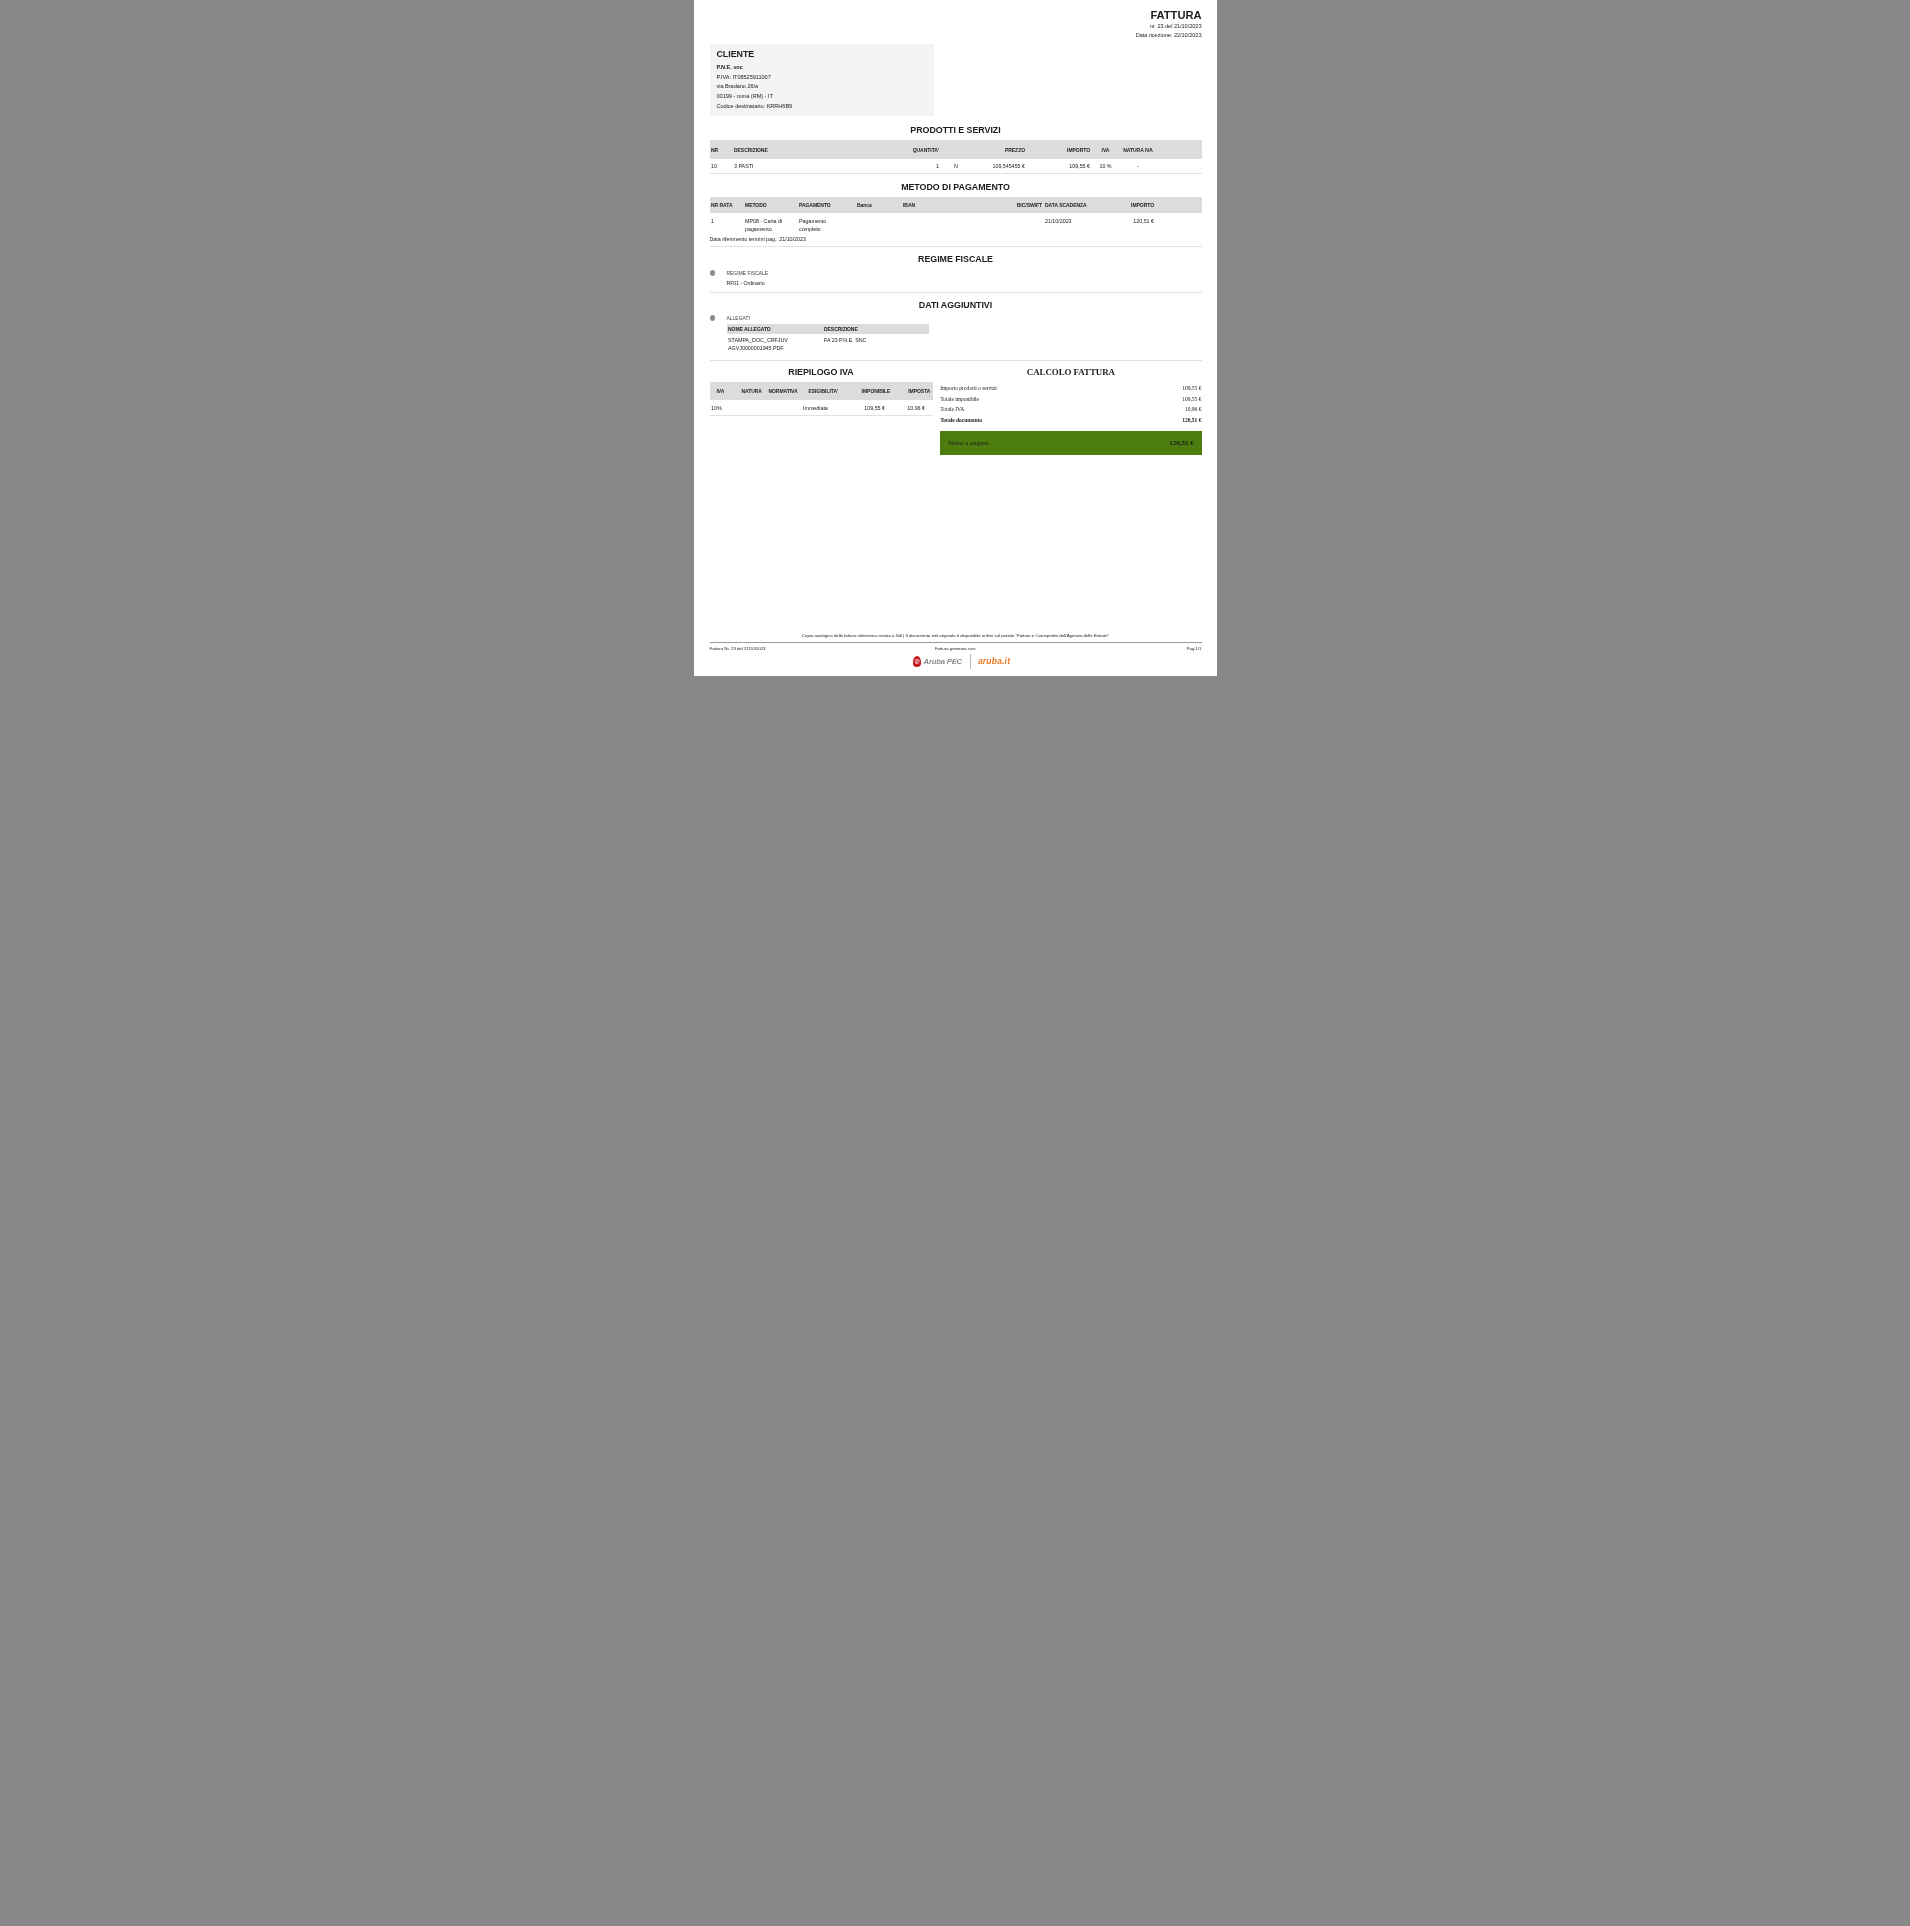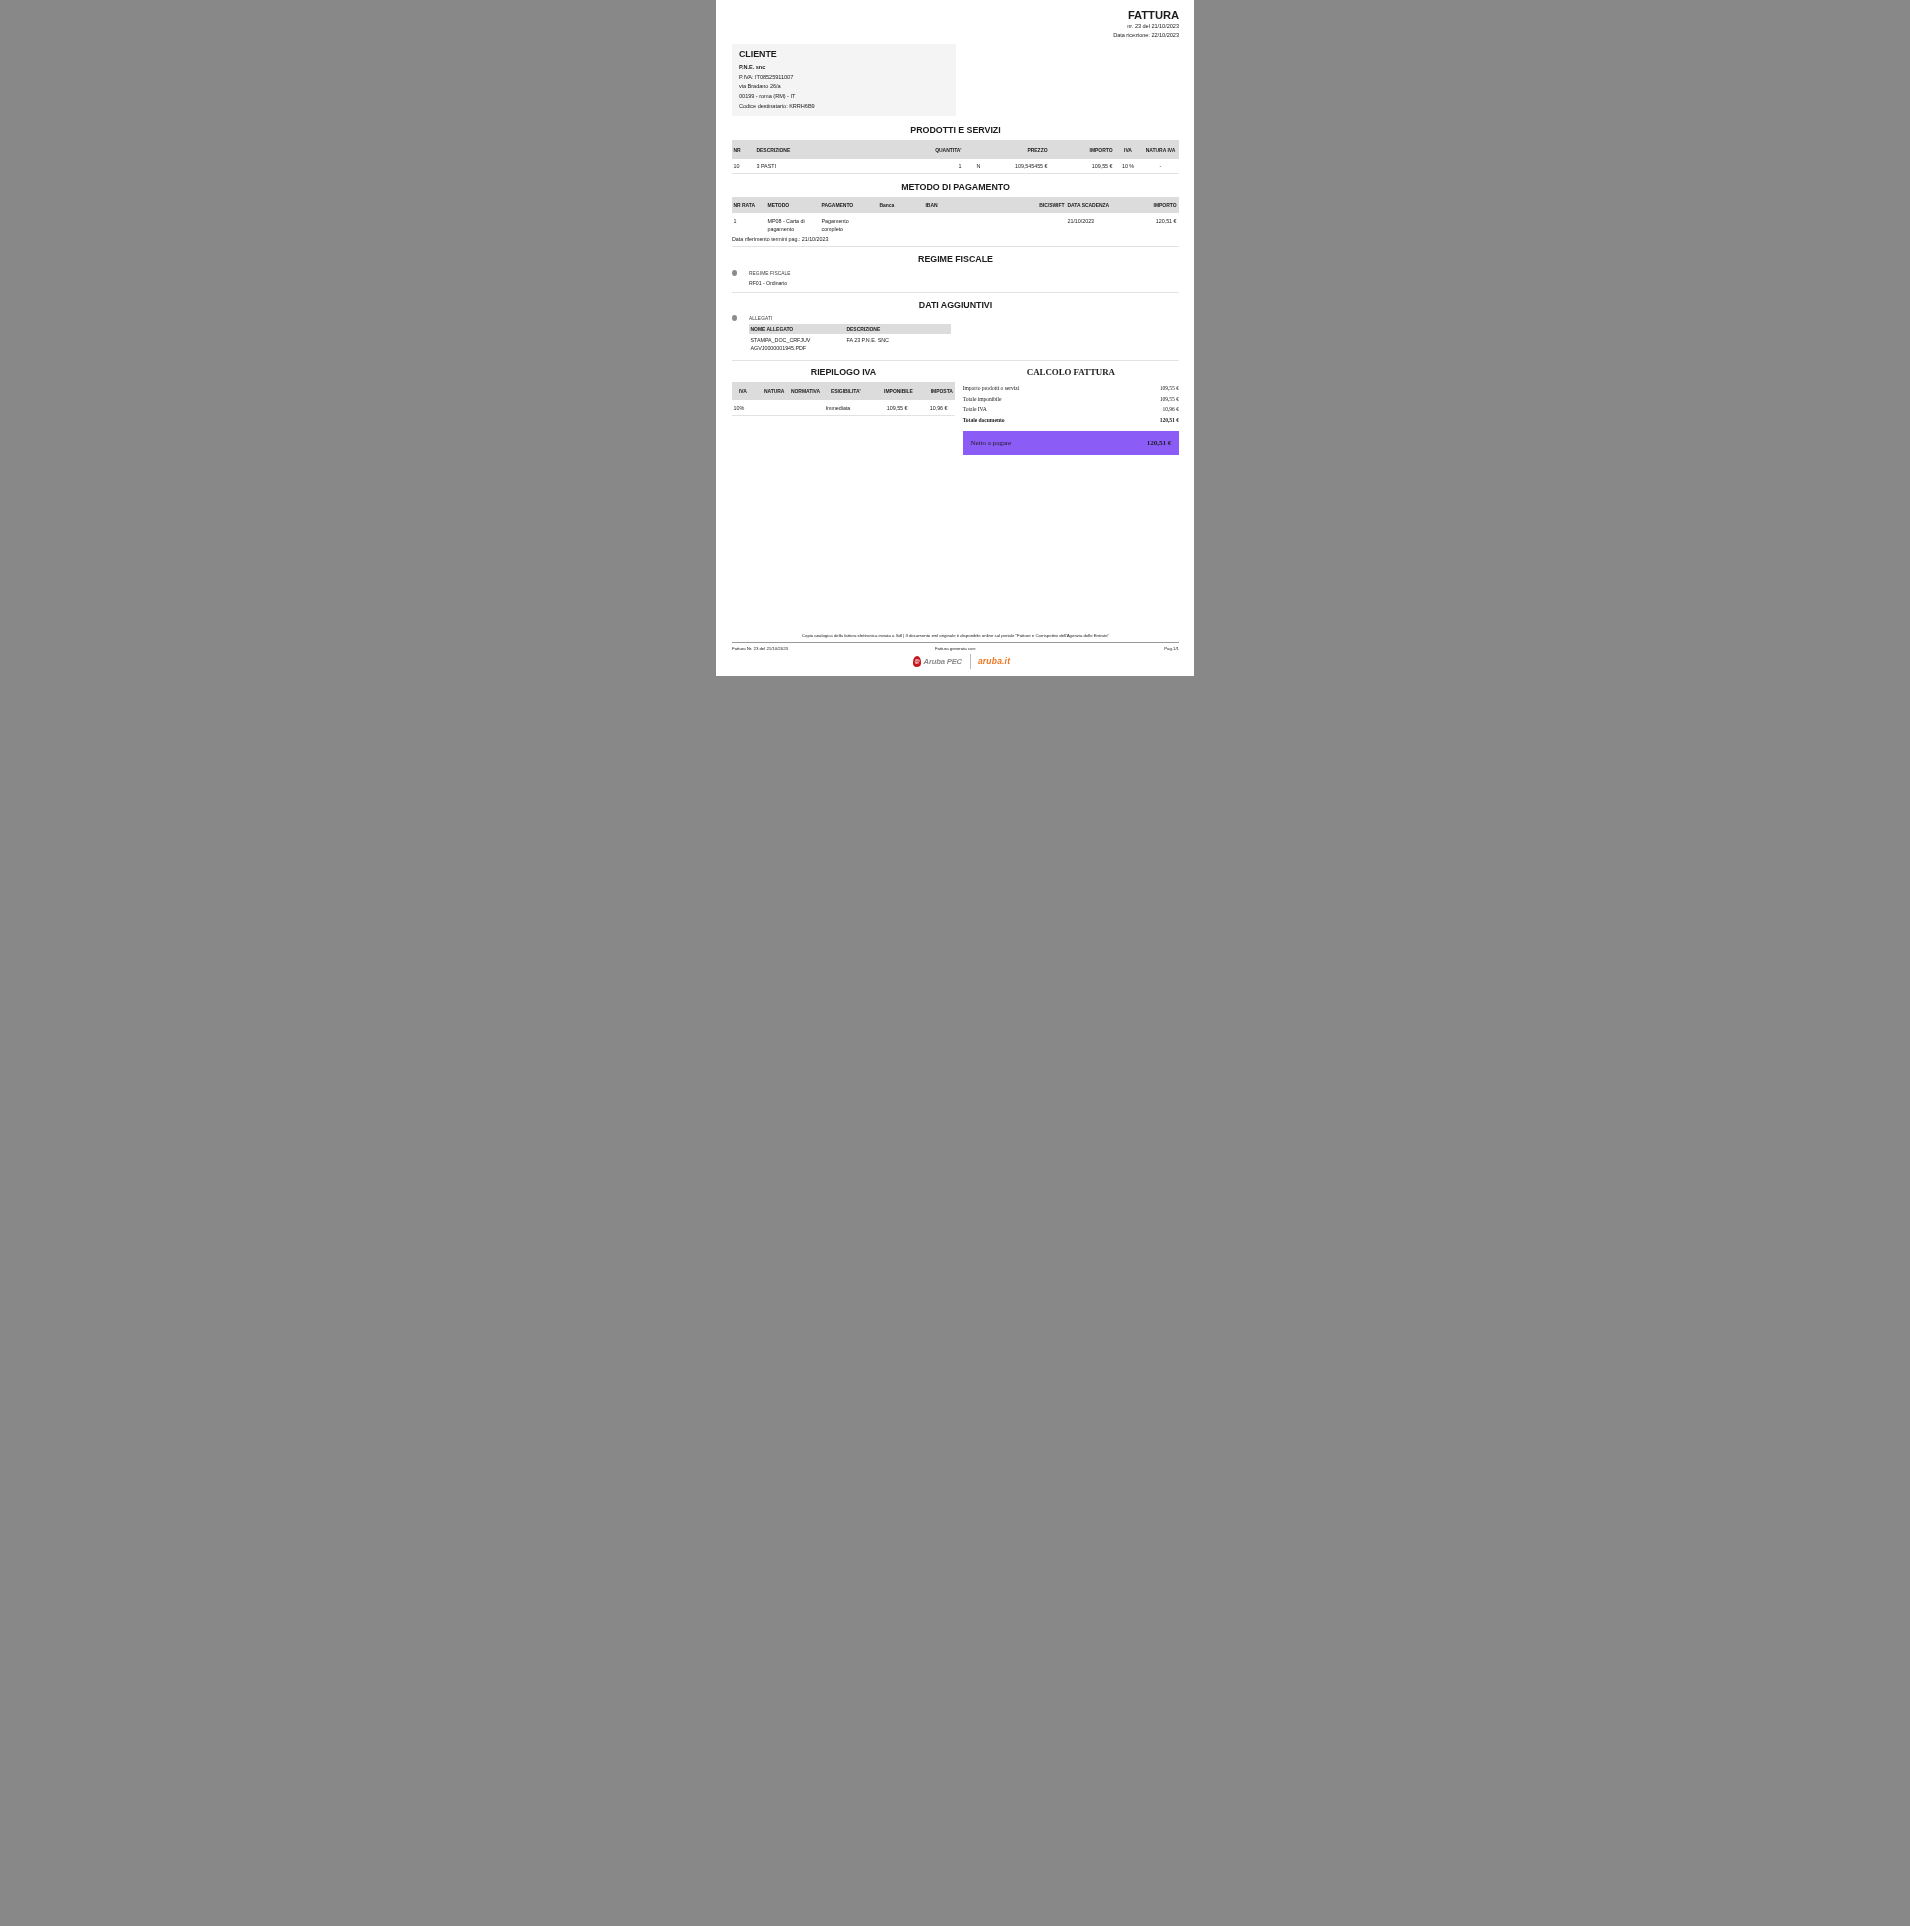--- a/index.html
+++ b/index.html
@@ -1,18 +1,18 @@
 <!DOCTYPE html>
 <html style="font-size:6.2px"><head>
 <meta charset="utf-8">
 <style>
   html,body{margin:0;padding:0;background:#888;}
   .page{
     position:relative;
-    width:478px;height:676px;
+    width:523px;height:676px;
     margin:0 auto;
     background:#ffffff;
     box-sizing:border-box;
     padding:9.2px 15px 7px 16px;
     display:flex;flex-direction:column;
     font-family:"Liberation Sans","DejaVu Sans",sans-serif;
     color:#1c1c1c;
     letter-spacing:-0.04px;
   }
   
@@ -62,21 +62,21 @@
   
   .bottom-cols{display:flex;margin-top:6.2px;}
   .left-col{width:223px;}
   .right-col{flex:1;margin-left:7.7px;font-family:Liberation Serif, serif;}
   .grid-vat{display:grid;grid-template-columns:25px 27px 40px 43px 42px 40px;padding-left:5.4px;align-items:center;}
   .grid-vat.band{height:17.7px;margin-top:5.4px;}
   .grid-vat.trow{font-size:5.4px;padding:5px 0 4.2px;}
   .calc-rows{margin-top:6.2px;}
   .calc-row{display:flex;justify-content:space-between;font-size:5.6px;line-height:10.6px;}
   .calc-row.bold{font-weight:bold;}
-  .net-box{margin-top:5.4px;height:24px;background:#8b5cf6;display:flex;align-items:center;justify-content:space-between;padding:0 7.7px;}
+  .net-box{margin-top:5.4px;height:24px;background:#4d7c0f;display:flex;align-items:center;justify-content:space-between;padding:0 7.7px;}
   .net-label{font-size:7.1px;}
   .net-value{font-size:7.1px;font-weight:bold;}
   
   .footer{margin-top:auto;}
   .footer-note{text-align:center;font-size:4.4px;margin-bottom:3.5px;}
   .footer-bar{height:1.5px;background:#999999;}
   .footer-row{display:flex;margin-top:2.3px;font-size:4.4px;}
   .footer-row .fl{flex:1;text-align:left;}
   .footer-row .fc{flex:1;text-align:center;}
   .footer-row .fr{flex:1;text-align:right;}

